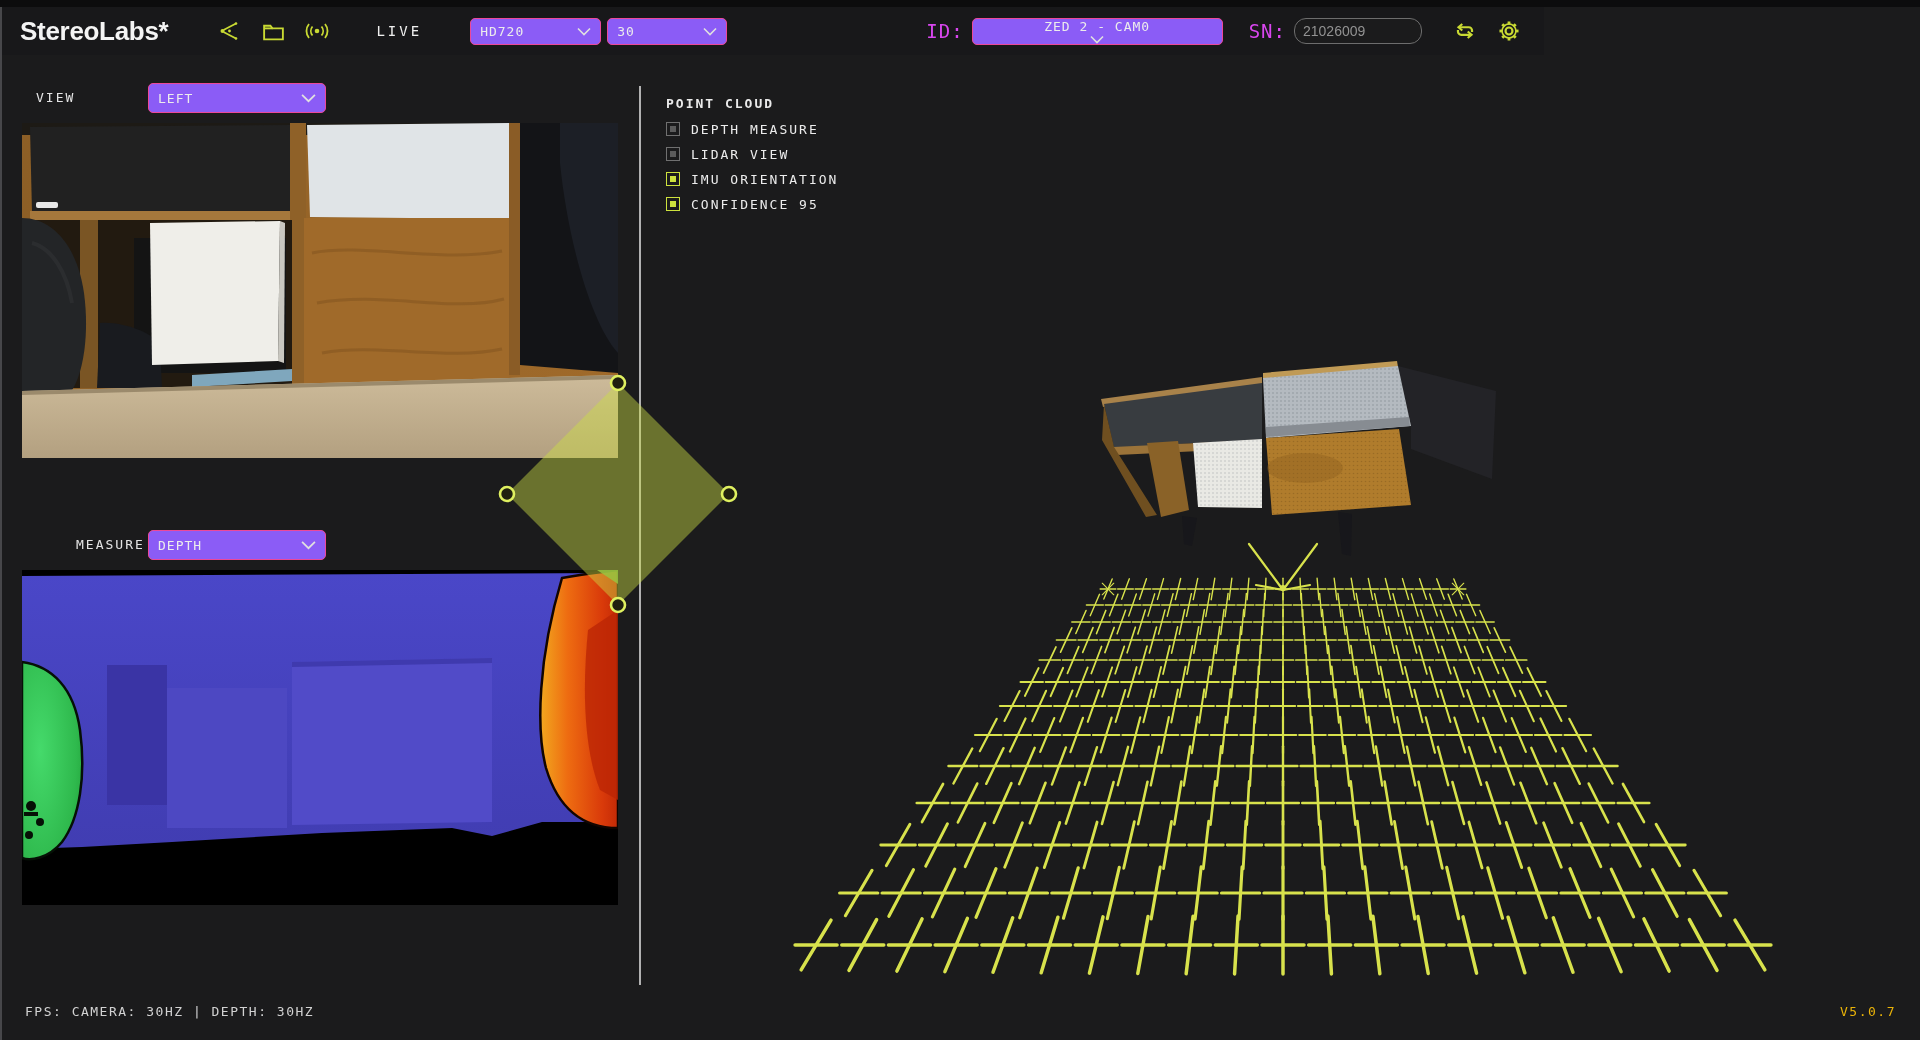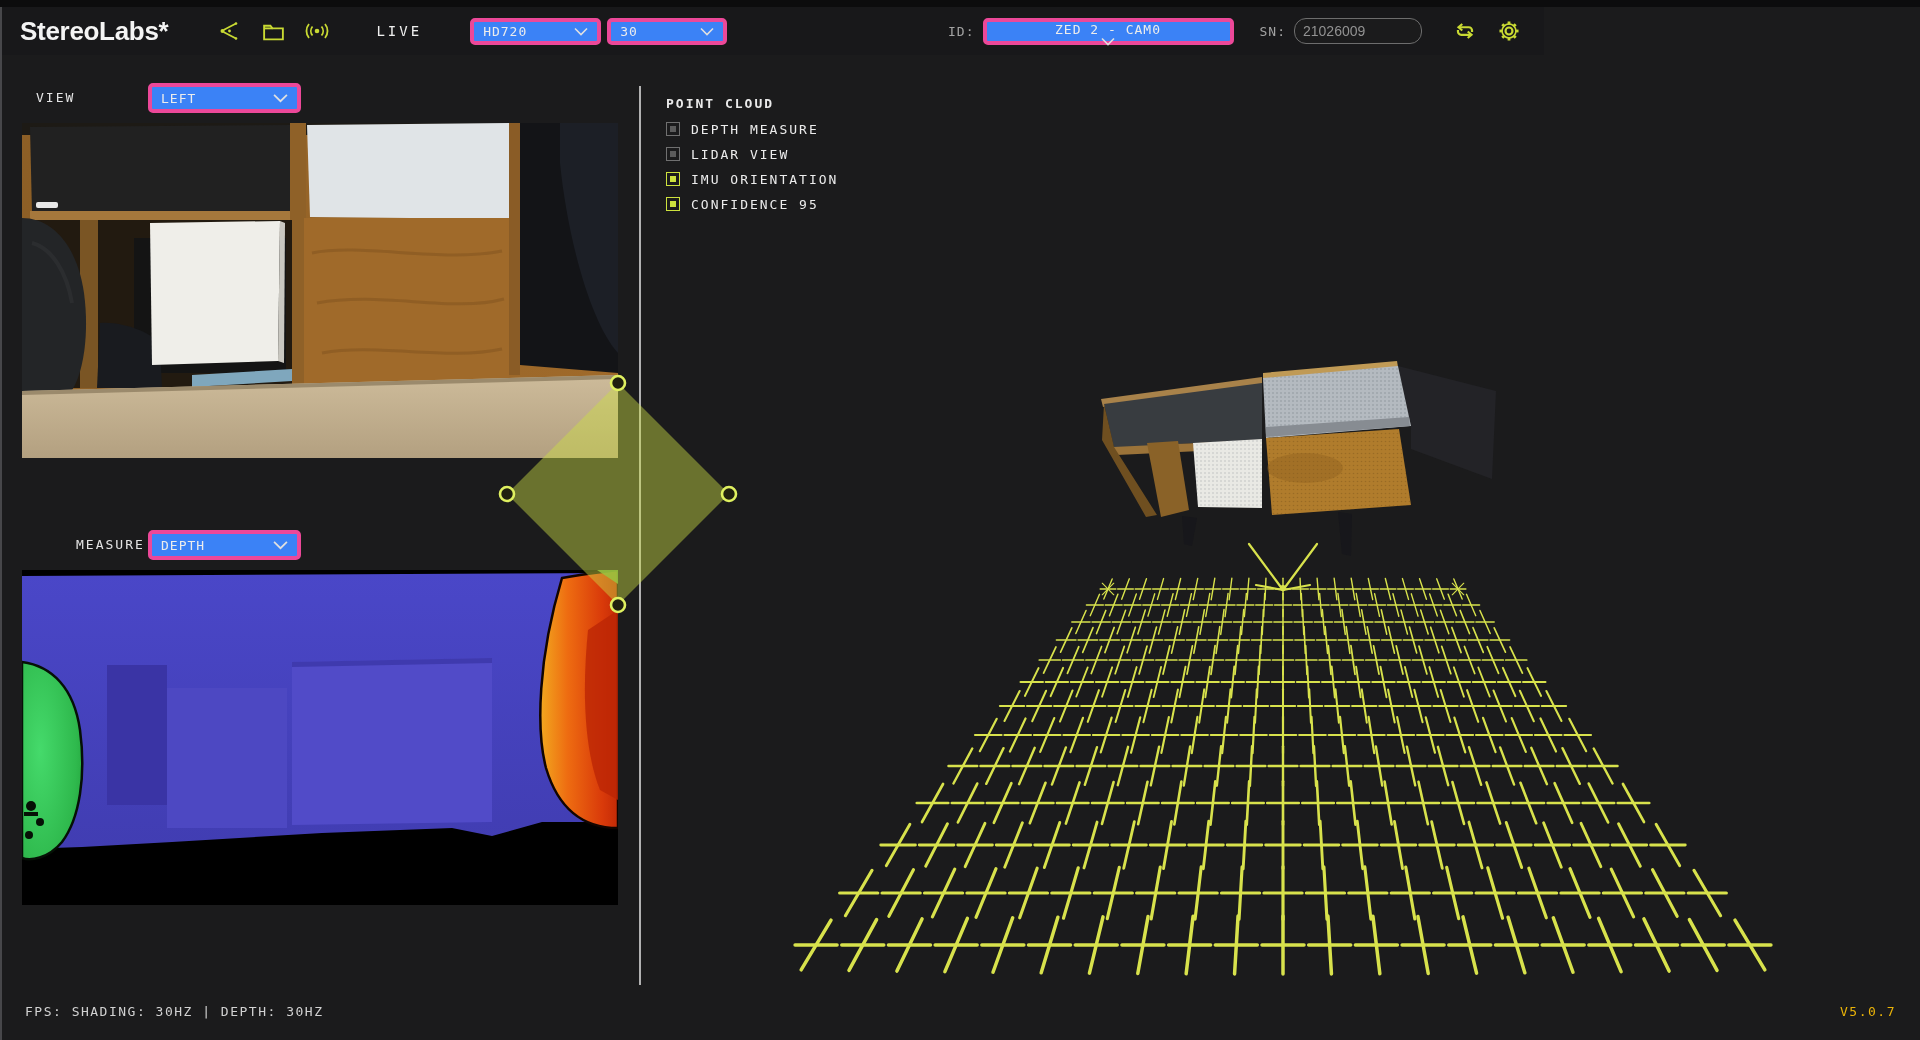--- a/index.html
+++ b/index.html
@@ -10,36 +10,36 @@
   .left-edge { position:absolute; left:0; top:7px; width:2px; height:1033px; background:#47474a; z-index:9; }
 
   
   .topbar { position:absolute; left:0; top:7px; width:1544px; height:48px;
     display:flex; align-items:center; background:#18181a; padding:0 20px; }
   .logo { font-family:"Liberation Sans", sans-serif; font-size:26px; font-weight:600;
     color:#f4f4f4; letter-spacing:-0.3px; margin-right:46px; }
   .iconbtn { background:none; border:none; cursor:pointer; width:30px; height:30px;
     display:flex; align-items:center; justify-content:center; margin-right:14px; padding:0; }
   .live { font-size:14px; letter-spacing:3px; color:#efefef; margin:0 48px 0 30px; }
-  .select { height:27px; border:4px solid #ec4899; border-radius:5px; background:#3b82f6;
+  .select { height:27px; border:1px solid #ec4899; border-radius:5px; background:#8b5cf6;
     display:flex; align-items:center; justify-content:space-between; padding:0 9px;
     font-size:13px; letter-spacing:1px; color:#ececec; cursor:pointer; }
   .sel-res { width:131px; margin-right:6px; }
   .sel-fps { width:120px; }
   .tb-right { margin-left:auto; display:flex; align-items:center; }
-  .tb-label { font-size:13px; letter-spacing:1px; color:#a3a3a3; margin-right:8px; }
+  .tb-label { font-size:19px; letter-spacing:1px; color:#d946ef; margin-right:8px; }
   .sel-id { width:251px; margin-right:26px;flex-direction:column; }
   .sn-input { width:128px; height:26px; background:#1b1b1c; border:1px solid #6d6d6d;
     border-radius:12px; color:#929292; font-family:"Liberation Sans", sans-serif;
     font-size:14px; padding:12px 8px; margin-right:28px; }
   .chev { flex:none; }
 
   
   .row-label { position:absolute; font-size:13px; letter-spacing:2px; color:#e4e4e4; }
-  .panel-select { position:absolute; width:153px; height:30px; }
+  .panel-select { position:absolute; width:178px; height:30px; }
   .feed { position:absolute; left:22px; width:596px; height:335px; display:block; }
 
   .divider { position:absolute; left:639px; top:86px; width:2px; height:899px; background:#b2b2b2; z-index:1; }
 
   
   .pc-panel { position:absolute; left:666px; top:96px; z-index:2; }
   .pc-title { font-size:13px; letter-spacing:2px; color:#eaeaea;font-weight:bold; }
   .opt { display:flex; align-items:center; margin-top:11px; cursor:pointer; height:14px; }
   .opt:first-of-type { margin-top:17px; }
   .box { width:14px; height:14px; border:1.5px solid #707070; margin-right:11px;
@@ -856,14 +856,14 @@
 <svg class="overlay">
   <g id="imu-layer">
       <polygon points="618,383 729,494 618,605 507,494" fill="#cbdd45" fill-opacity="0.45"></polygon>
       <circle cx="618" cy="383" r="7" fill="#20200f" stroke="#dff060" stroke-width="2.6"></circle>
       <circle cx="729" cy="494" r="7" fill="#20200f" stroke="#dff060" stroke-width="2.6"></circle>
       <circle cx="618" cy="605" r="7" fill="#20200f" stroke="#dff060" stroke-width="2.6"></circle>
       <circle cx="507" cy="494" r="7" fill="#20200f" stroke="#dff060" stroke-width="2.6"></circle>
     </g>
 </svg>
 
-<div class="footer-fps">FPS: SHADING: 30HZ | DEPTH: 30HZ</div>
+<div class="footer-fps">FPS: CAMERA: 30HZ | DEPTH: 30HZ</div>
 <div class="footer-ver">V5.0.7</div>
 
 </body></html>

